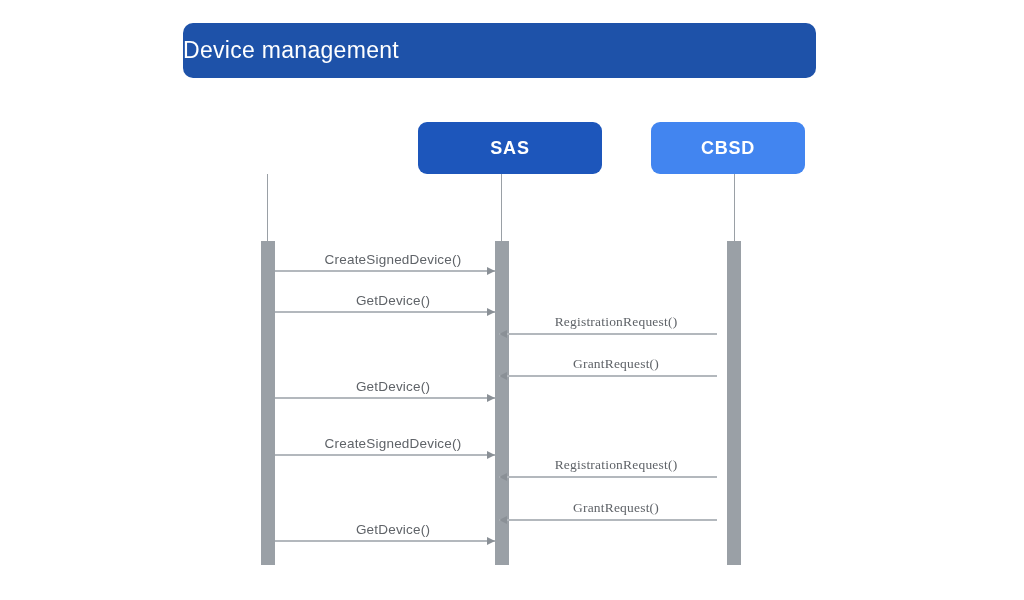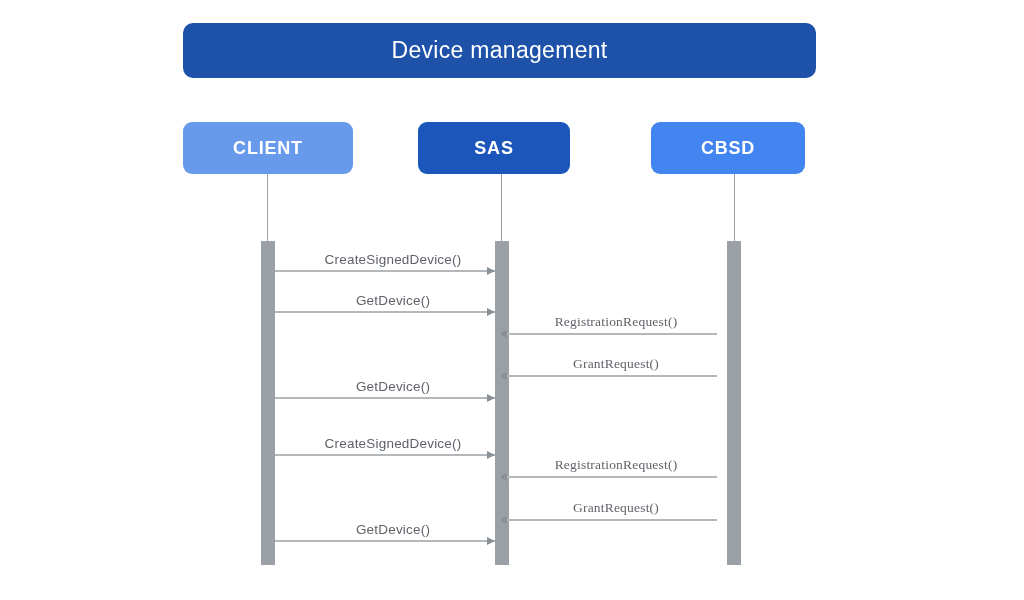--- a/index.html
+++ b/index.html
@@ -4,35 +4,35 @@
 <style>
   html,body{margin:0;padding:0;background:#ffffff;}
   #canvas{
     position:relative;width:1024px;height:600px;background:#fff;overflow:hidden;
     font-family:"Liberation Sans","DejaVu Sans",sans-serif;
   }
   
   .title-banner{
     position:absolute;left:183px;top:23px;width:633px;height:55px;
     background:var(--title-bg,#1e52a9);border-radius:10px;
-    display:flex;align-items:center;justify-content:center;
+    display:flex;align-items:center;
   }
   .title-banner .title-text{
     color:#ffffff;font-size:23px;font-weight:500;letter-spacing:0.3px;
   }
   
   .actor{
     position:absolute;top:122px;height:52px;border-radius:9px;
     display:flex;align-items:center;justify-content:center;
   }
   .actor .actor-label{
     color:#ffffff;font-size:18px;font-weight:bold;letter-spacing:0.8px;
   }
   .actor.client{left:183px;width:170px;background:var(--client-bg,#689aeb);}
-  .actor.sas{left:418px;width:152px;background:var(--sas-bg,#1d56bb);}
+  .actor.sas{left:418px;width:184px;background:var(--sas-bg,#1d56bb);}
   .actor.cbsd{left:651px;width:154px;background:var(--cbsd-bg,#4285f0);}
   
   .lifeline{
     position:absolute;top:174px;height:67px;width:1px;
     background:var(--lifeline,#9aa0a6);
   }
   .lifeline.client{left:267px;}
   .lifeline.sas{left:501px;}
   .lifeline.cbsd{left:734px;}
   
@@ -70,23 +70,20 @@
 </style>
 </head>
 <body>
 
 <div id="canvas">
 
   <div class="title-banner">
     <span class="title-text">Device management</span>
   </div>
 
-  <div class="actor client">
-    <span class="actor-label">CLIENT</span>
-  </div>
   <div class="actor sas">
     <span class="actor-label">SAS</span>
   </div>
   <div class="actor cbsd">
     <span class="actor-label">CBSD</span>
   </div>
 
   <div class="lifeline client"></div>
   <div class="lifeline sas"></div>
   <div class="lifeline cbsd"></div>

